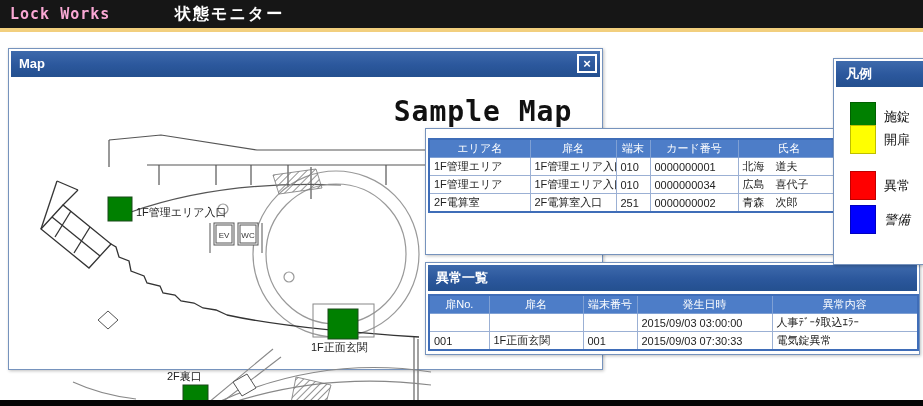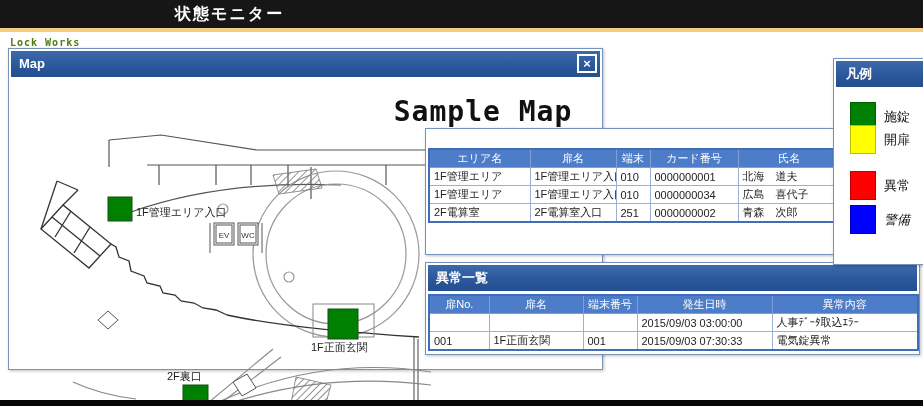--- a/index.html
+++ b/index.html
@@ -10,21 +10,21 @@
     -webkit-font-smoothing:antialiased;
   }
   
   .topbar{
     position:absolute;left:0;top:0;width:923px;height:28px;
     background:#161616;color:#fff;z-index:50;
   }
   .brand{
     position:absolute;left:10px;top:5px;
     font-family:"DejaVu Sans Mono","Liberation Mono",monospace;
-    font-weight:bold;font-size:10px;letter-spacing:1px;color:#4d7c0f;margin-top:32px;
+    font-weight:bold;font-size:15px;letter-spacing:1px;color:#f9a8d4;
   }
   .app-title{
     position:absolute;left:175px;top:4px;
     font-weight:bold;font-size:16px;letter-spacing:2px;color:#fff;
   }
   .accent-line{
     position:absolute;left:0;top:28px;width:923px;height:4px;
     background:#f2cf7e;z-index:50;
   }
   
@@ -157,21 +157,21 @@
 
     <rect x="317" y="232" width="30" height="30" stroke="#1a4a1a" stroke-width="1" style="fill: rgb(0, 128, 0);"></rect>
     <text x="300" y="274" font-size="11" fill="#222">1F正面玄関</text>
 
     <text x="156" y="303" font-size="11" fill="#222">2F裏口</text>
     <rect x="172" y="308" width="25" height="18" stroke="#1a4a1a" stroke-width="1" style="fill: rgb(0, 128, 0);"></rect>
   </svg>
 </div>
 
 <div class="window" style="left:425px;top:128px;width:418px;height:127px;z-index:2;">
-  <table class="grid" style="width:412px;margin-top:17px;">
+  <table class="grid" style="width:412px;margin-top:7px;">
     <colgroup>
         <col style="width:101px">
         <col style="width:86px">
         <col style="width:34px">
         <col style="width:88px">
         <col style="width:103px">
       </colgroup>
     <thead>
       <tr>
         <th>エリア名</th>

